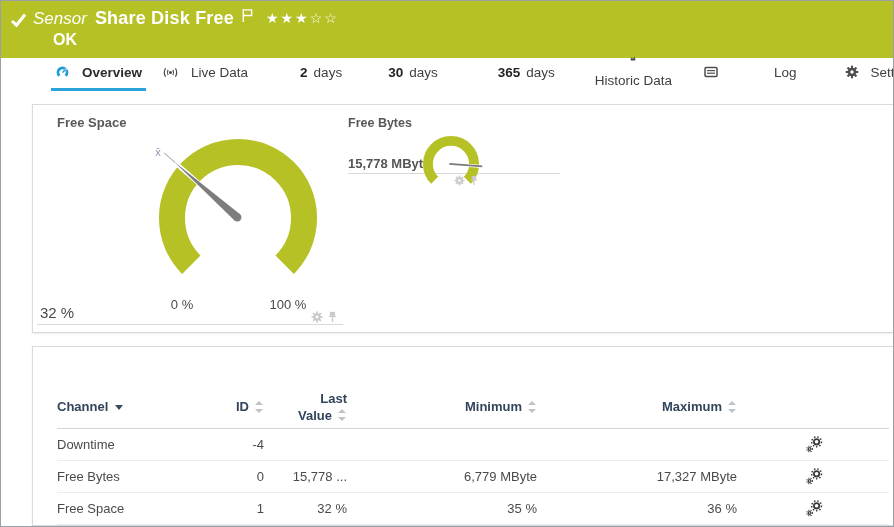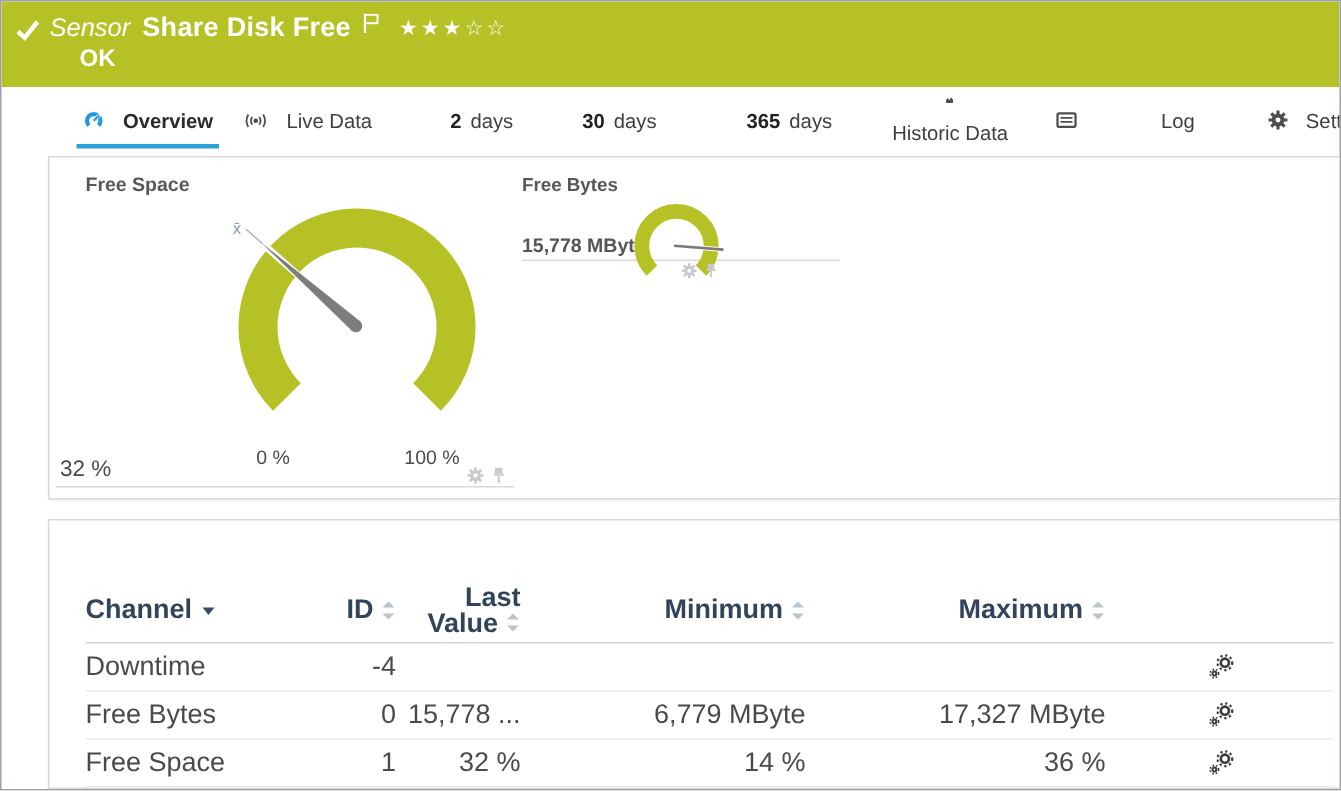--- a/index.html
+++ b/index.html
@@ -12,21 +12,21 @@
   
   .sensor-header{position:absolute;left:0;top:0;right:0;height:57px;background:#b6c126;color:#fff;}
   .sh-line{position:absolute;left:9px;top:7px;display:flex;align-items:center;}
   .sh-check{width:17px;height:16px;margin-right:6px;margin-top:2px;color:#fff;}
   .sh-kind{font-style:italic;font-size:17px;margin-right:8px;}
   .sh-name{font-size:18px;font-weight:bold;letter-spacing:.2px;}
   .sh-flag{width:13px;height:15px;margin:-6px 0 0 7px;color:#fff;}
   .stars{margin:-2px 0 0 12px;font-size:14px;letter-spacing:2px;color:#fff;}
   .sh-status{position:absolute;left:52px;top:30px;font-size:16px;font-weight:bold;}
   
-  .tabs{position:absolute;left:0;top:63px;right:0;height:32px;display:flex;align-items:center;text-align:right;}
+  .tabs{position:absolute;left:0;top:55px;right:0;height:32px;display:flex;align-items:center;text-align:right;}
   .tab{position:relative;display:flex;align-items:center;gap:6px;height:32px;font-size:13.5px;color:#3f3f3f;cursor:pointer;white-space:nowrap;}
   .tab .num{font-weight:bold;color:#222;}
   .tab .ticon{color:#4d4d4d;}
   .tab.active{color:#2b2b2b;font-weight:bold;}
   .tab.active::after{content:"";position:absolute;left:-4px;right:-4px;bottom:-3px;height:3px;background:#29a3d9;}
   .tab:nth-child(1){margin-left:54px;}
   .tab:nth-child(2){margin-left:20px;}
   .tab:nth-child(3){margin-left:52px;}
   .tab:nth-child(4){margin-left:46px;}
   .tab:nth-child(5){margin-left:60px;}
@@ -48,21 +48,21 @@
   .fs-ctl{right:6px;top:200px;}
   
   .w-free-bytes{position:absolute;left:315px;top:8px;width:212px;height:60px;border-bottom:1px solid #d9d9d9;}
   .fb-title{position:absolute;left:0;top:3px;font-size:12.5px;font-weight:600;color:#585858;}
   .fb-value{position:absolute;left:0;top:43px;font-size:13px;font-weight:600;color:#565656;}
   .fb-gauge{position:absolute;left:70px;top:18px;width:66px;height:66px;}
   .fb-ctl{left:106px;top:62px;}
   .ctl-gear{width:12px;height:12px;}
   .ctl-pin{width:9px;height:12px;}
   
-  .ch-table{position:absolute;left:24px;right:4px;top:38px;font-size:18px;}
+  .ch-table{position:absolute;left:24px;right:4px;top:38px;font-size:13px;}
   .thead,.trow{display:grid;grid-template-columns:155px 52px 83px 190px 200px 86px 1fr;align-items:center;}
   .thead{height:43px;border-bottom:1px solid #d4d4d4;color:#32445c;font-weight:bold;}
   .trow{height:31px;border-bottom:1px solid #ececec;color:#4a4a4a;}
   .c-right{text-align:right;display:flex;justify-content:flex-end;align-items:center;}
   .hcell{display:flex;align-items:center;}
   .lastcol{flex-direction:column;align-items:flex-end;justify-content:center;line-height:17px;}
   .lastcol .l2{display:flex;align-items:center;}
   .caret-down{width:0;height:0;border:4px solid transparent;border-top:5px solid #3a4a63;margin:5px 0 0 7px;}
   .sort{position:relative;width:9px;height:12px;margin-left:6px;flex:none;}
   .sort::before,.sort::after{content:"";position:absolute;left:0;width:0;height:0;border-left:4.5px solid transparent;border-right:4.5px solid transparent;}
@@ -295,21 +295,21 @@
               <use href="#i-gearpair"></use>
             </svg>
           </div>
         <div></div>
       </div>
 
       <div class="trow">
         <div>Free Space</div>
         <div class="c-right">1</div>
         <div class="c-right">32 %</div>
-        <div class="c-right">14 %</div>
+        <div class="c-right">35 %</div>
         <div class="c-right">36 %</div>
         <div class="icon-cell">
             <svg class="row-gears">
               <use href="#i-gearpair"></use>
             </svg>
           </div>
         <div></div>
       </div>
 
     </div>

